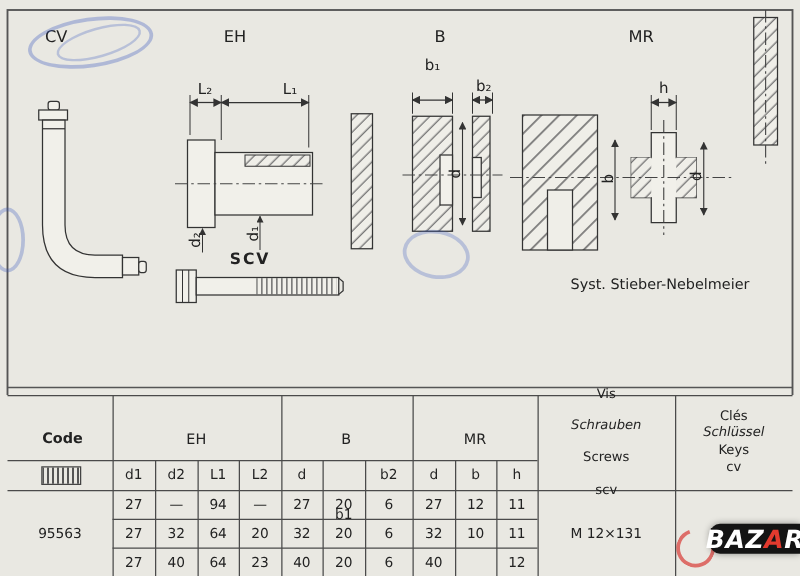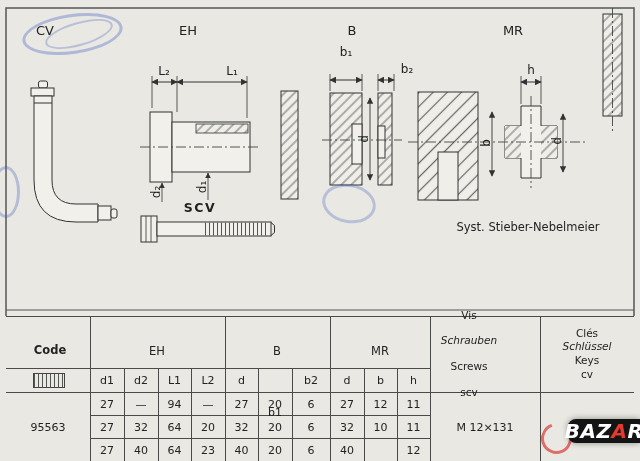--- a/index.html
+++ b/index.html
@@ -139,21 +139,21 @@
   <span class="lbl" style="left:45px;top:30px;">CV</span>
   <span class="lbl" style="left:188px;top:30px;">EH</span>
   <span class="lbl" style="left:352px;top:30px;">B</span>
   <span class="lbl" style="left:513px;top:30px;">MR</span>
 
   <span class="dim" style="left:164px;top:71px;">L₂</span>
   <span class="dim" style="left:212px;top:71px;margin-left:20px;">L₁</span>
   <span class="dim rot" style="left:156px;top:192px;">d₂</span>
   <span class="dim rot" style="left:202px;top:187px;">d₁</span>
   <span class="dim" style="left:346px;top:52px;">b₁</span>
-  <span class="dim" style="left:387px;top:69px;margin-left:20px;">b₂</span>
+  <span class="dim" style="left:387px;top:69px;">b₂</span>
   <span class="dim rot" style="left:364px;top:139px;">d</span>
   <span class="dim" style="left:531px;top:70px;">h</span>
   <span class="dim rot" style="left:486px;top:143px;">b</span>
   <span class="dim rot" style="left:557px;top:141px;">d</span>
   <span class="dim scv" style="left:200px;top:207px;">SCV</span>
   <span class="note" style="left:528px;top:227px;">Syst. Stieber-Nebelmeier</span>
 
   <div class="stamp s1"></div>
   <div class="stamp s2"></div>
   <div class="stamp s3"></div>
@@ -178,21 +178,21 @@
     <div class="vl" style="left:286px;top:52px;height:108px;"></div>
     <div class="vl" style="left:358px;top:52px;height:108px;"></div>
     <div class="vl" style="left:391px;top:52px;height:108px;"></div>
 
     <span class="ghead" style="left:44px;top:34px;font-weight:bold;">Code</span>
     <span class="ghead" style="left:151px;top:35px;">EH</span>
     <span class="ghead" style="left:271px;top:35px;">B</span>
     <span class="ghead" style="left:374px;top:35px;">MR</span>
     <div class="code-icon"></div>
 
-    <div class="langcol" style="left:408px;width:110px;gap:12px;">
+    <div class="langcol" style="left:424px;width:110px;gap:12px;">
       <span>Vis</span>
       <span class="it">Schrauben</span>
       <span>Screws</span>
       <span>scv</span>
     </div>
     <div class="langcol" style="left:534px;width:94px;">
       <span>Clés</span>
       <span class="it">Schlüssel</span>
       <span>Keys</span>
       <span>cv</span>

